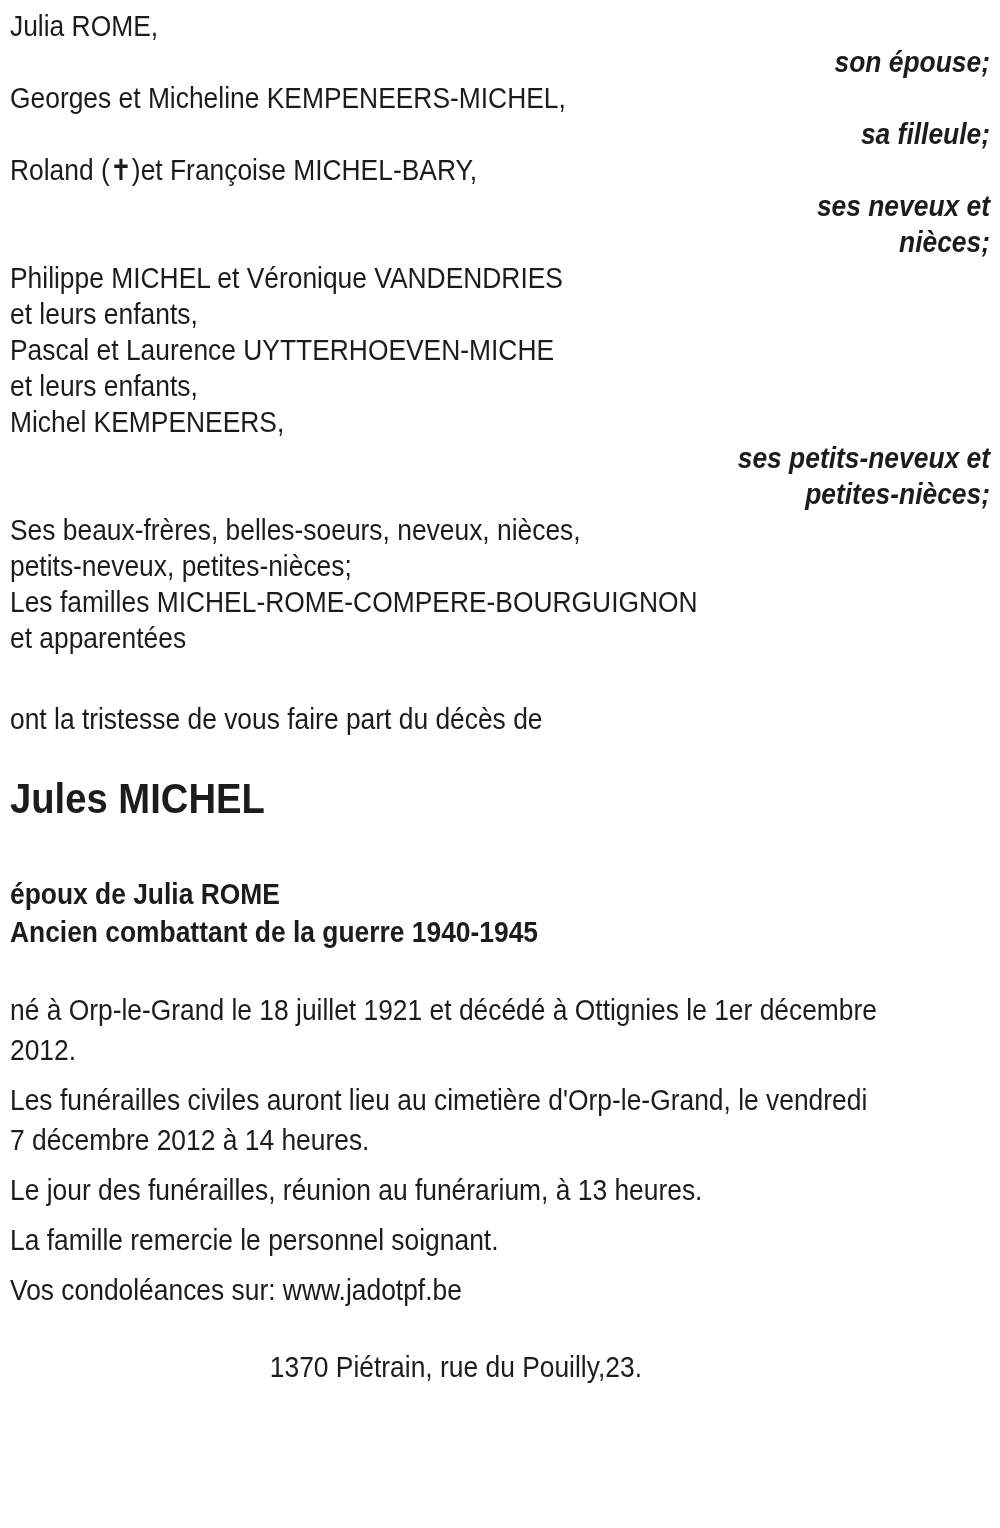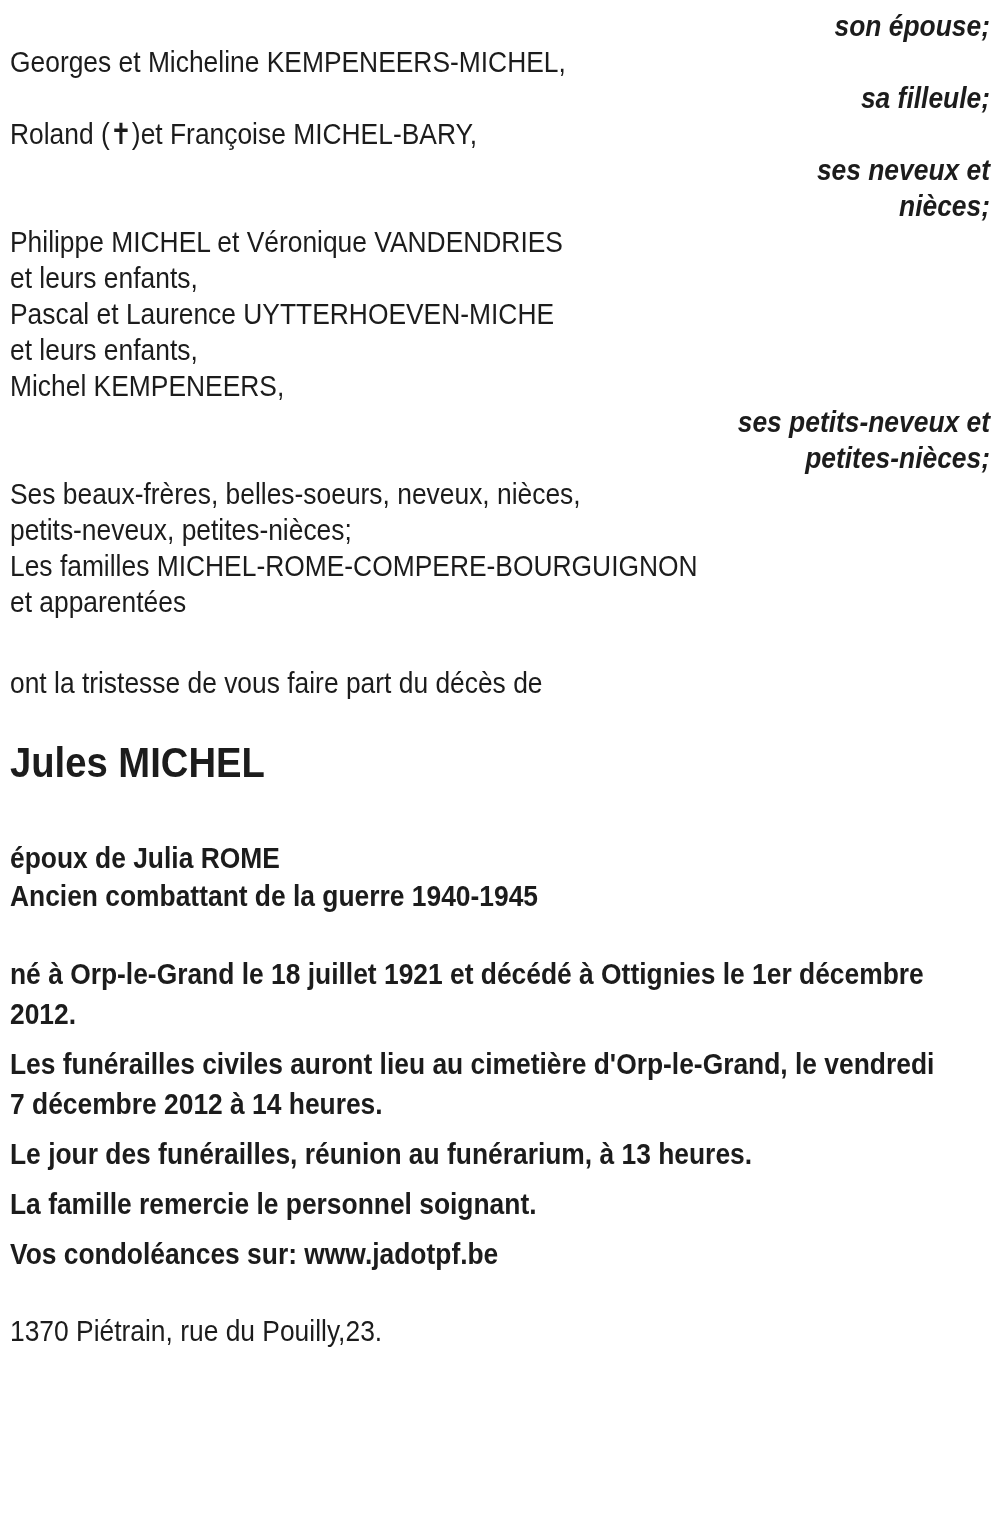--- a/index.html
+++ b/index.html
@@ -39,35 +39,39 @@
   h1.deceased {
     margin: 39px 0 0 0;
     font-size: 42px;
     line-height: 46px;
     font-weight: 700;
   }
   
   .subtitle { margin-top: 53px; font-weight: bold; }
   .subtitle .ln { line-height: 38px; }
   
-  .details .para { margin: 10px 0 0 0; padding: 0; font-weight: bold; }
+  .details .para { margin: 10px 0 0 0; padding: 0; }
   .details .para:first-child { margin-top: 39px; }
   .details .ln { line-height: 40px; }
   
-  .footer-address { margin-top: 37px; }
+  .footer-address { margin-top: 37px; text-align: center; }
   .footer-address .ln { line-height: 40px; }
 </style>
 </head>
 <body>
 
 <div class="page">
 
   <section class="relatives">
 
   <div class="group">
+      <div class="names">
+
+      <span class="ln">Julia ROME,</span>
+        </div>
       <div class="relation">
 
       <span class="ln">son épouse;</span>
         </div>
     </div>
       <div class="group">
       <div class="names">
 
       <span class="ln">Georges et Micheline KEMPENEERS-MICHEL,</span>
         </div>

